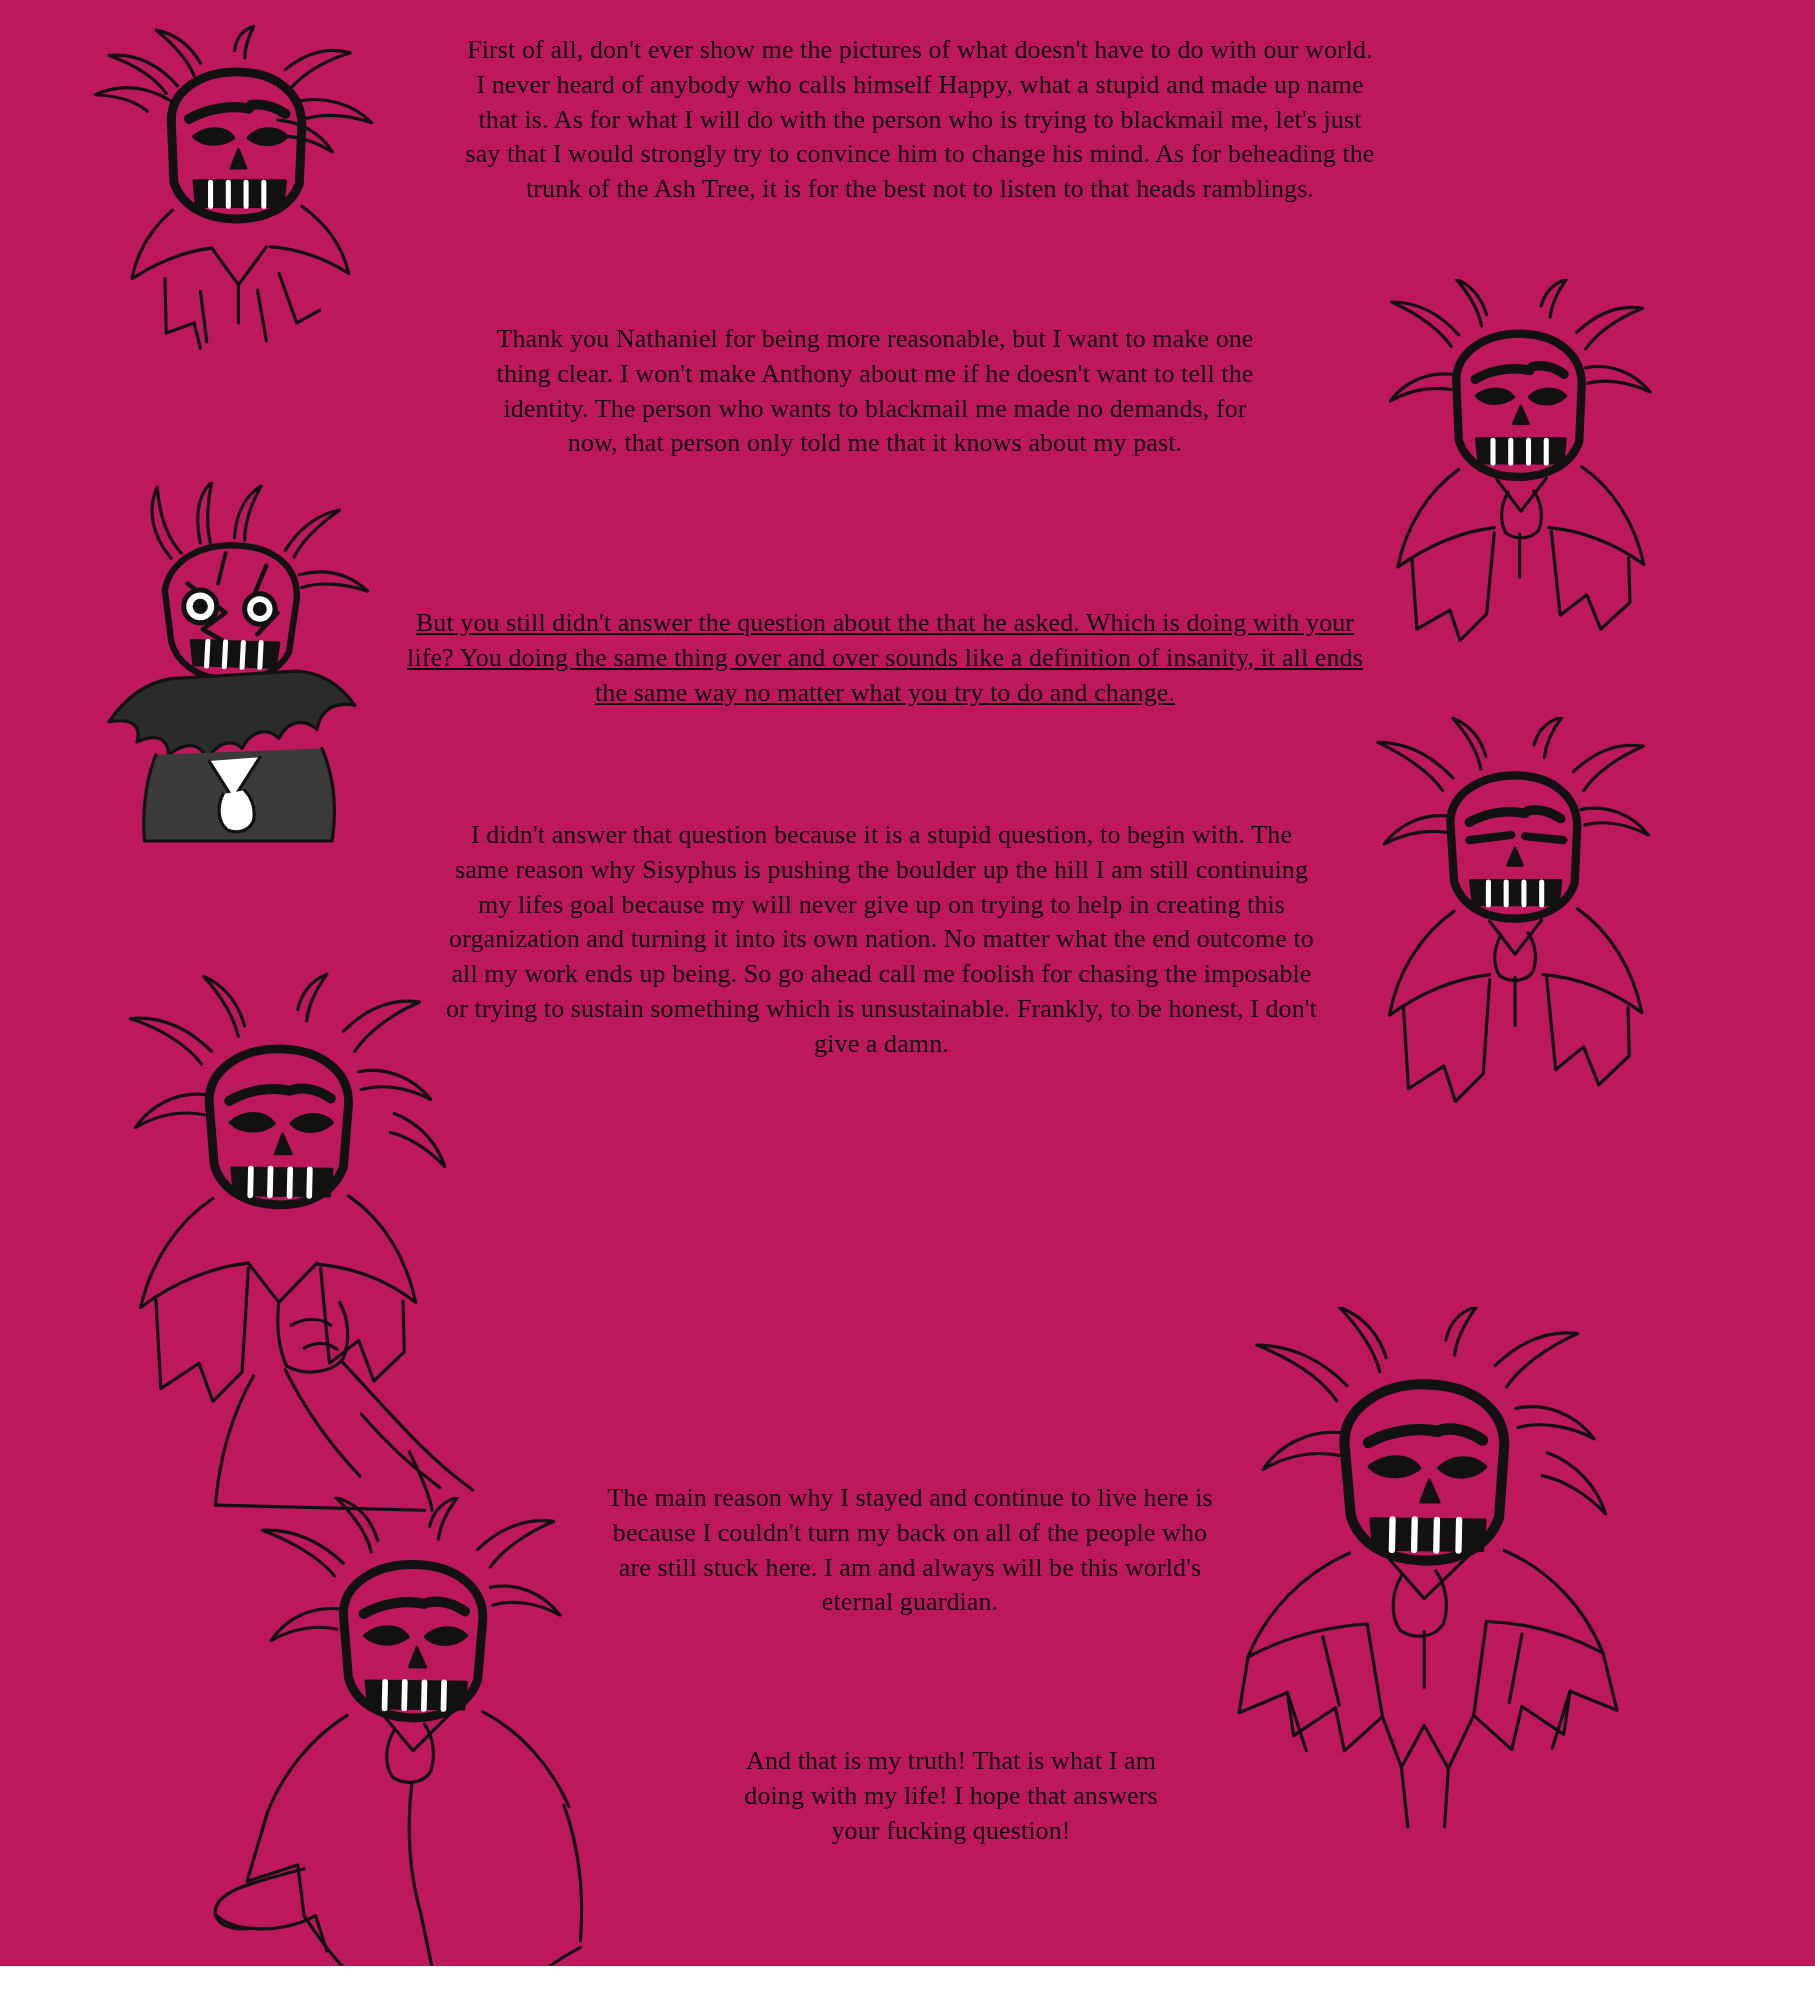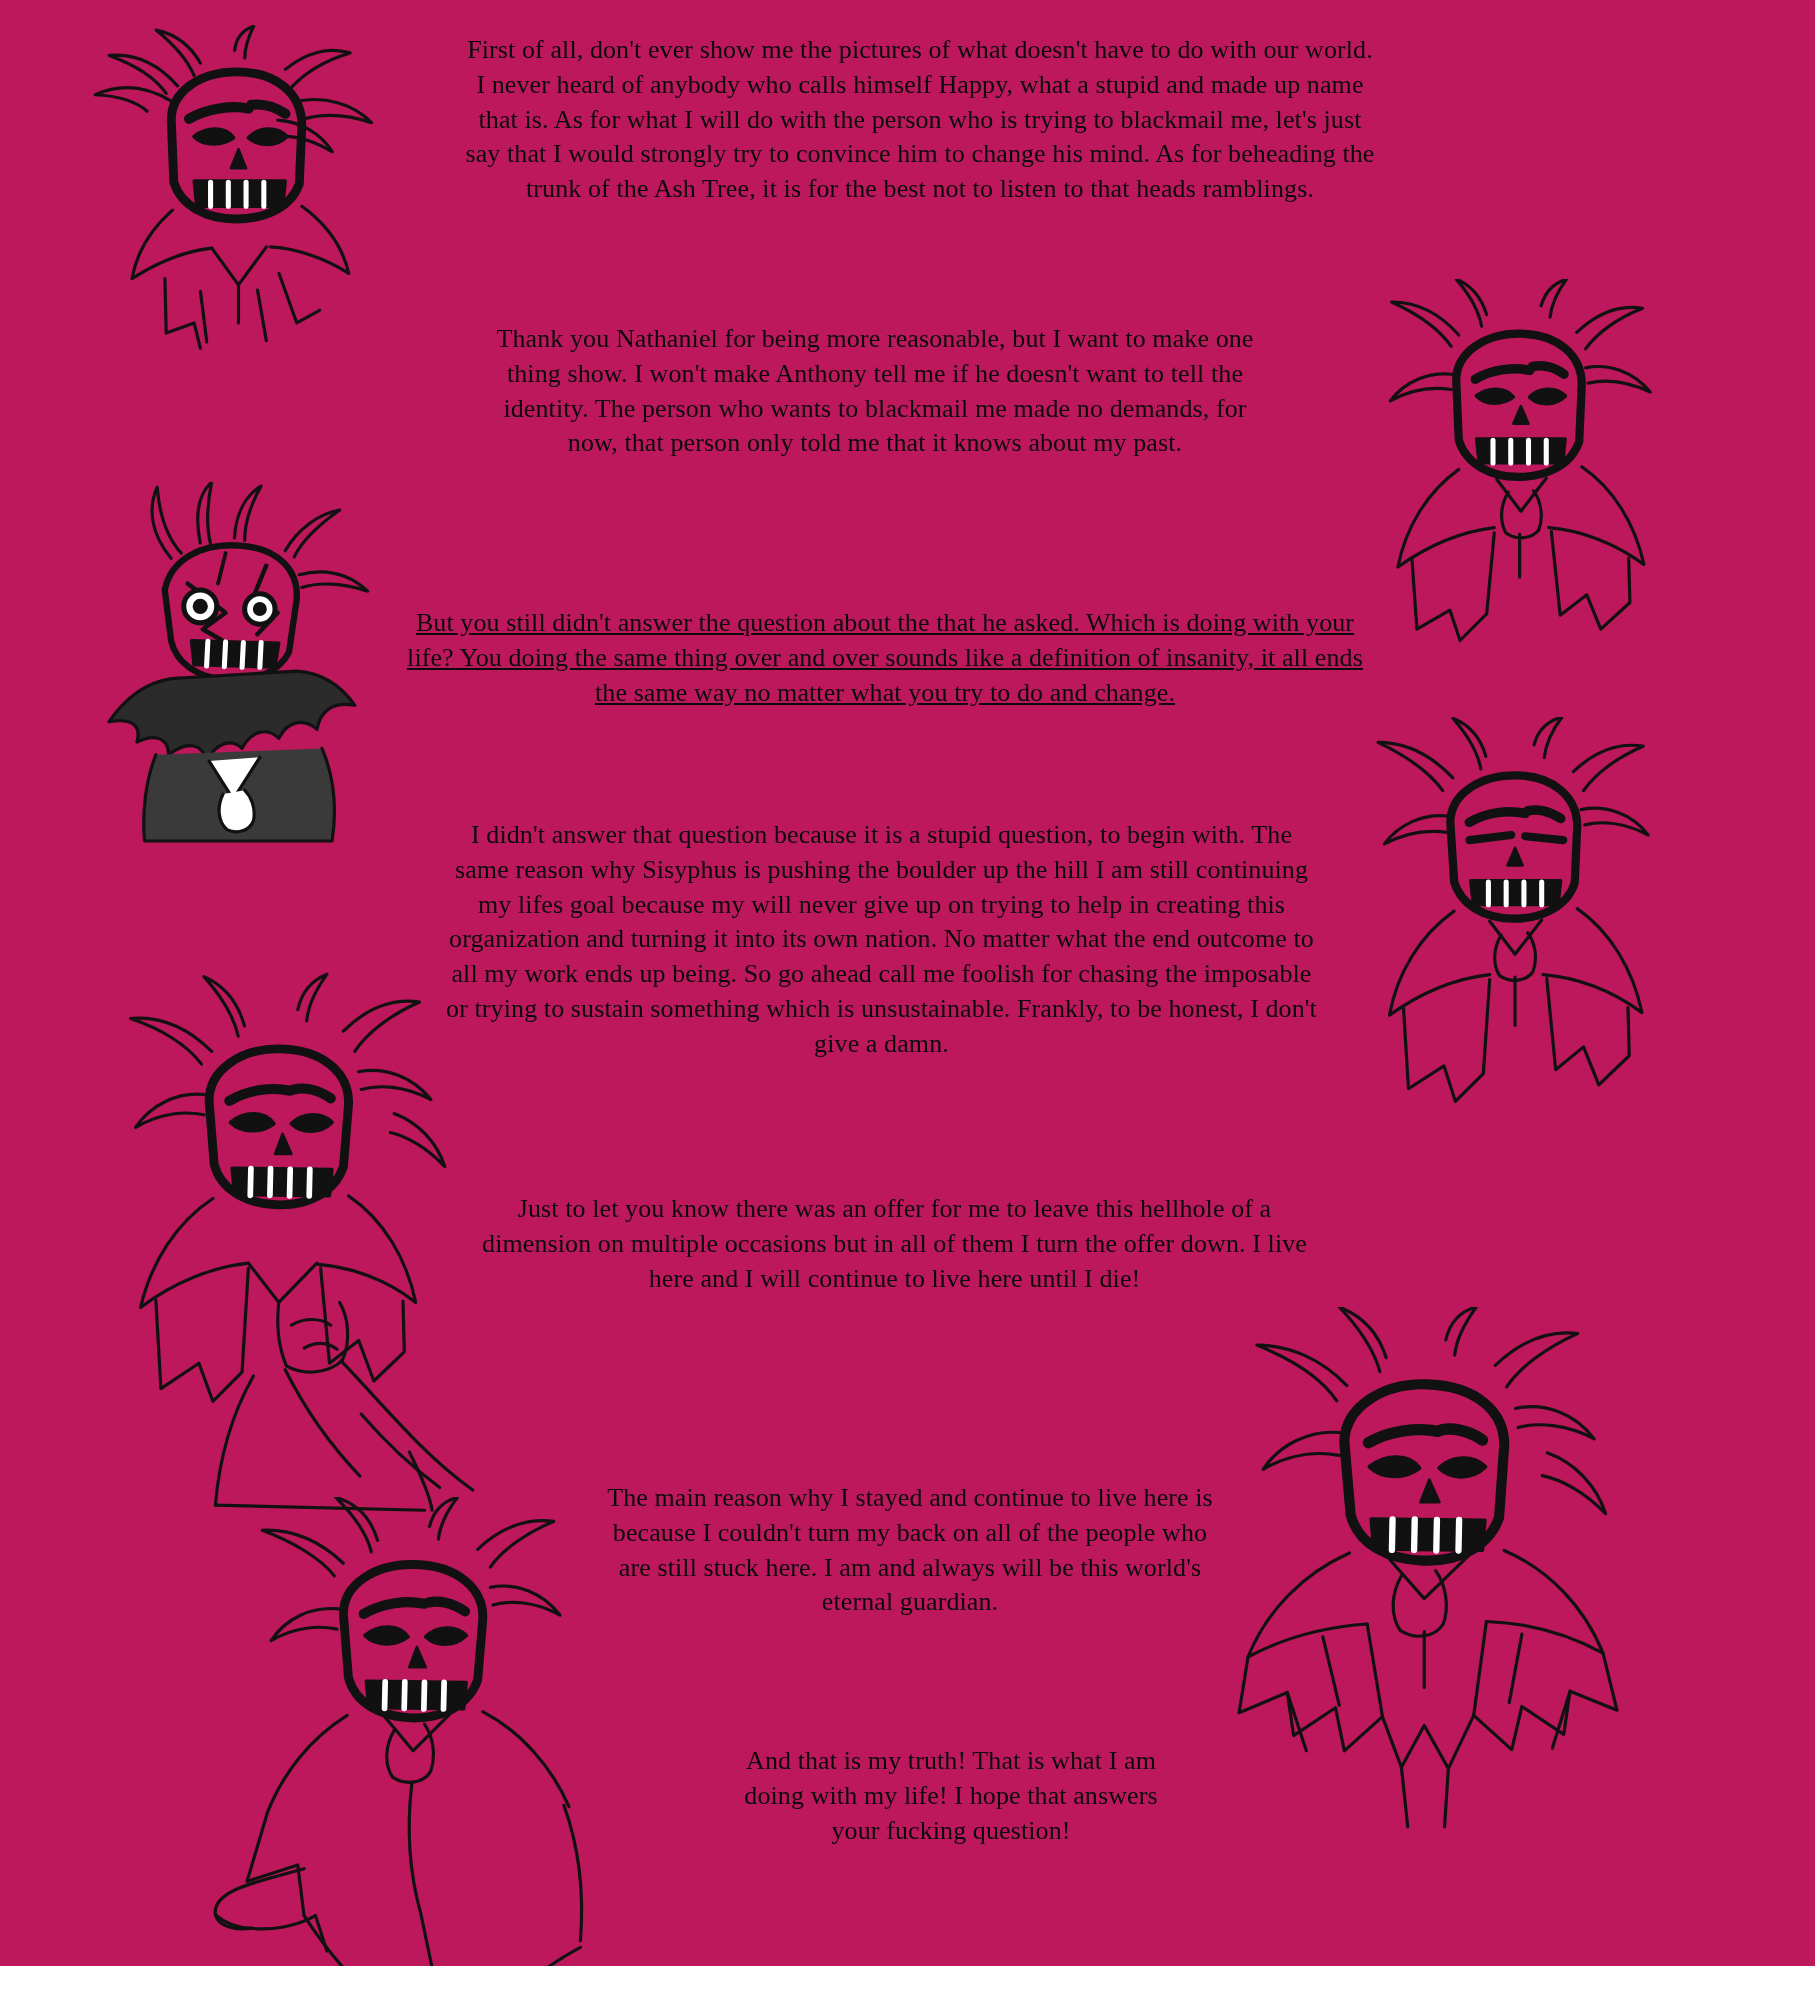--- a/index.html
+++ b/index.html
@@ -334,21 +334,20 @@
         <path d="M150 660 C176 700 206 740 240 770"></path>
         <path d="M168 660 L186 716"></path>
         <path d="M240 770 L480 788"></path>
         <path d="M334 656 L360 780"></path>
         <path d="M480 788 C512 756 548 730 586 710"></path>
       </g>
     </svg>
   </div>
 
   <div class="speech t1">First of all, don't ever show me the pictures of what doesn't have to do with our world. I never heard of anybody who calls himself Happy, what a stupid and made up name that is. As for what I will do with the person who is trying to blackmail me, let's just say that I would strongly try to convince him to change his mind. As for beheading the trunk of the Ash Tree, it is for the best not to listen to that heads ramblings.</div>
-  <div class="speech t2">Thank you Nathaniel for being more reasonable, but I want to make one thing show. I won't make Anthony tell me if he doesn't want to tell the identity. The person who wants to blackmail me made no demands, for now, that person only told me that it knows about my past.</div>
+  <div class="speech t2">Thank you Nathaniel for being more reasonable, but I want to make one thing clear. I won't make Anthony about me if he doesn't want to tell the identity. The person who wants to blackmail me made no demands, for now, that person only told me that it knows about my past.</div>
   <div class="speech t3">But you still didn't answer the question about the that he asked. Which is doing with your life? You doing the same thing over and over sounds like a definition of insanity, it all ends the same way no matter what you try to do and change.</div>
   <div class="speech t4">I didn't answer that question because it is a stupid question, to begin with. The same reason why Sisyphus is pushing the boulder up the hill I am still continuing my lifes goal because my will never give up on trying to help in creating this organization and turning it into its own nation. No matter what the end outcome to all my work ends up being. So go ahead call me foolish for chasing the imposable or trying to sustain something which is unsustainable. Frankly, to be honest, I don't give a damn.</div>
-  <div class="speech t5">Just to let you know there was an offer for me to leave this hellhole of a dimension on multiple occasions but in all of them I turn the offer down. I live here and I will continue to live here until I die!</div>
   <div class="speech t6">The main reason why I stayed and continue to live here is because I couldn't turn my back on all of the people who are still stuck here. I am and always will be this world's eternal guardian.</div>
   <div class="speech t7">And that is my truth! That is what I am doing with my life! I hope that answers your fucking question!</div>
 
 </div>
 
 
 </body></html>

